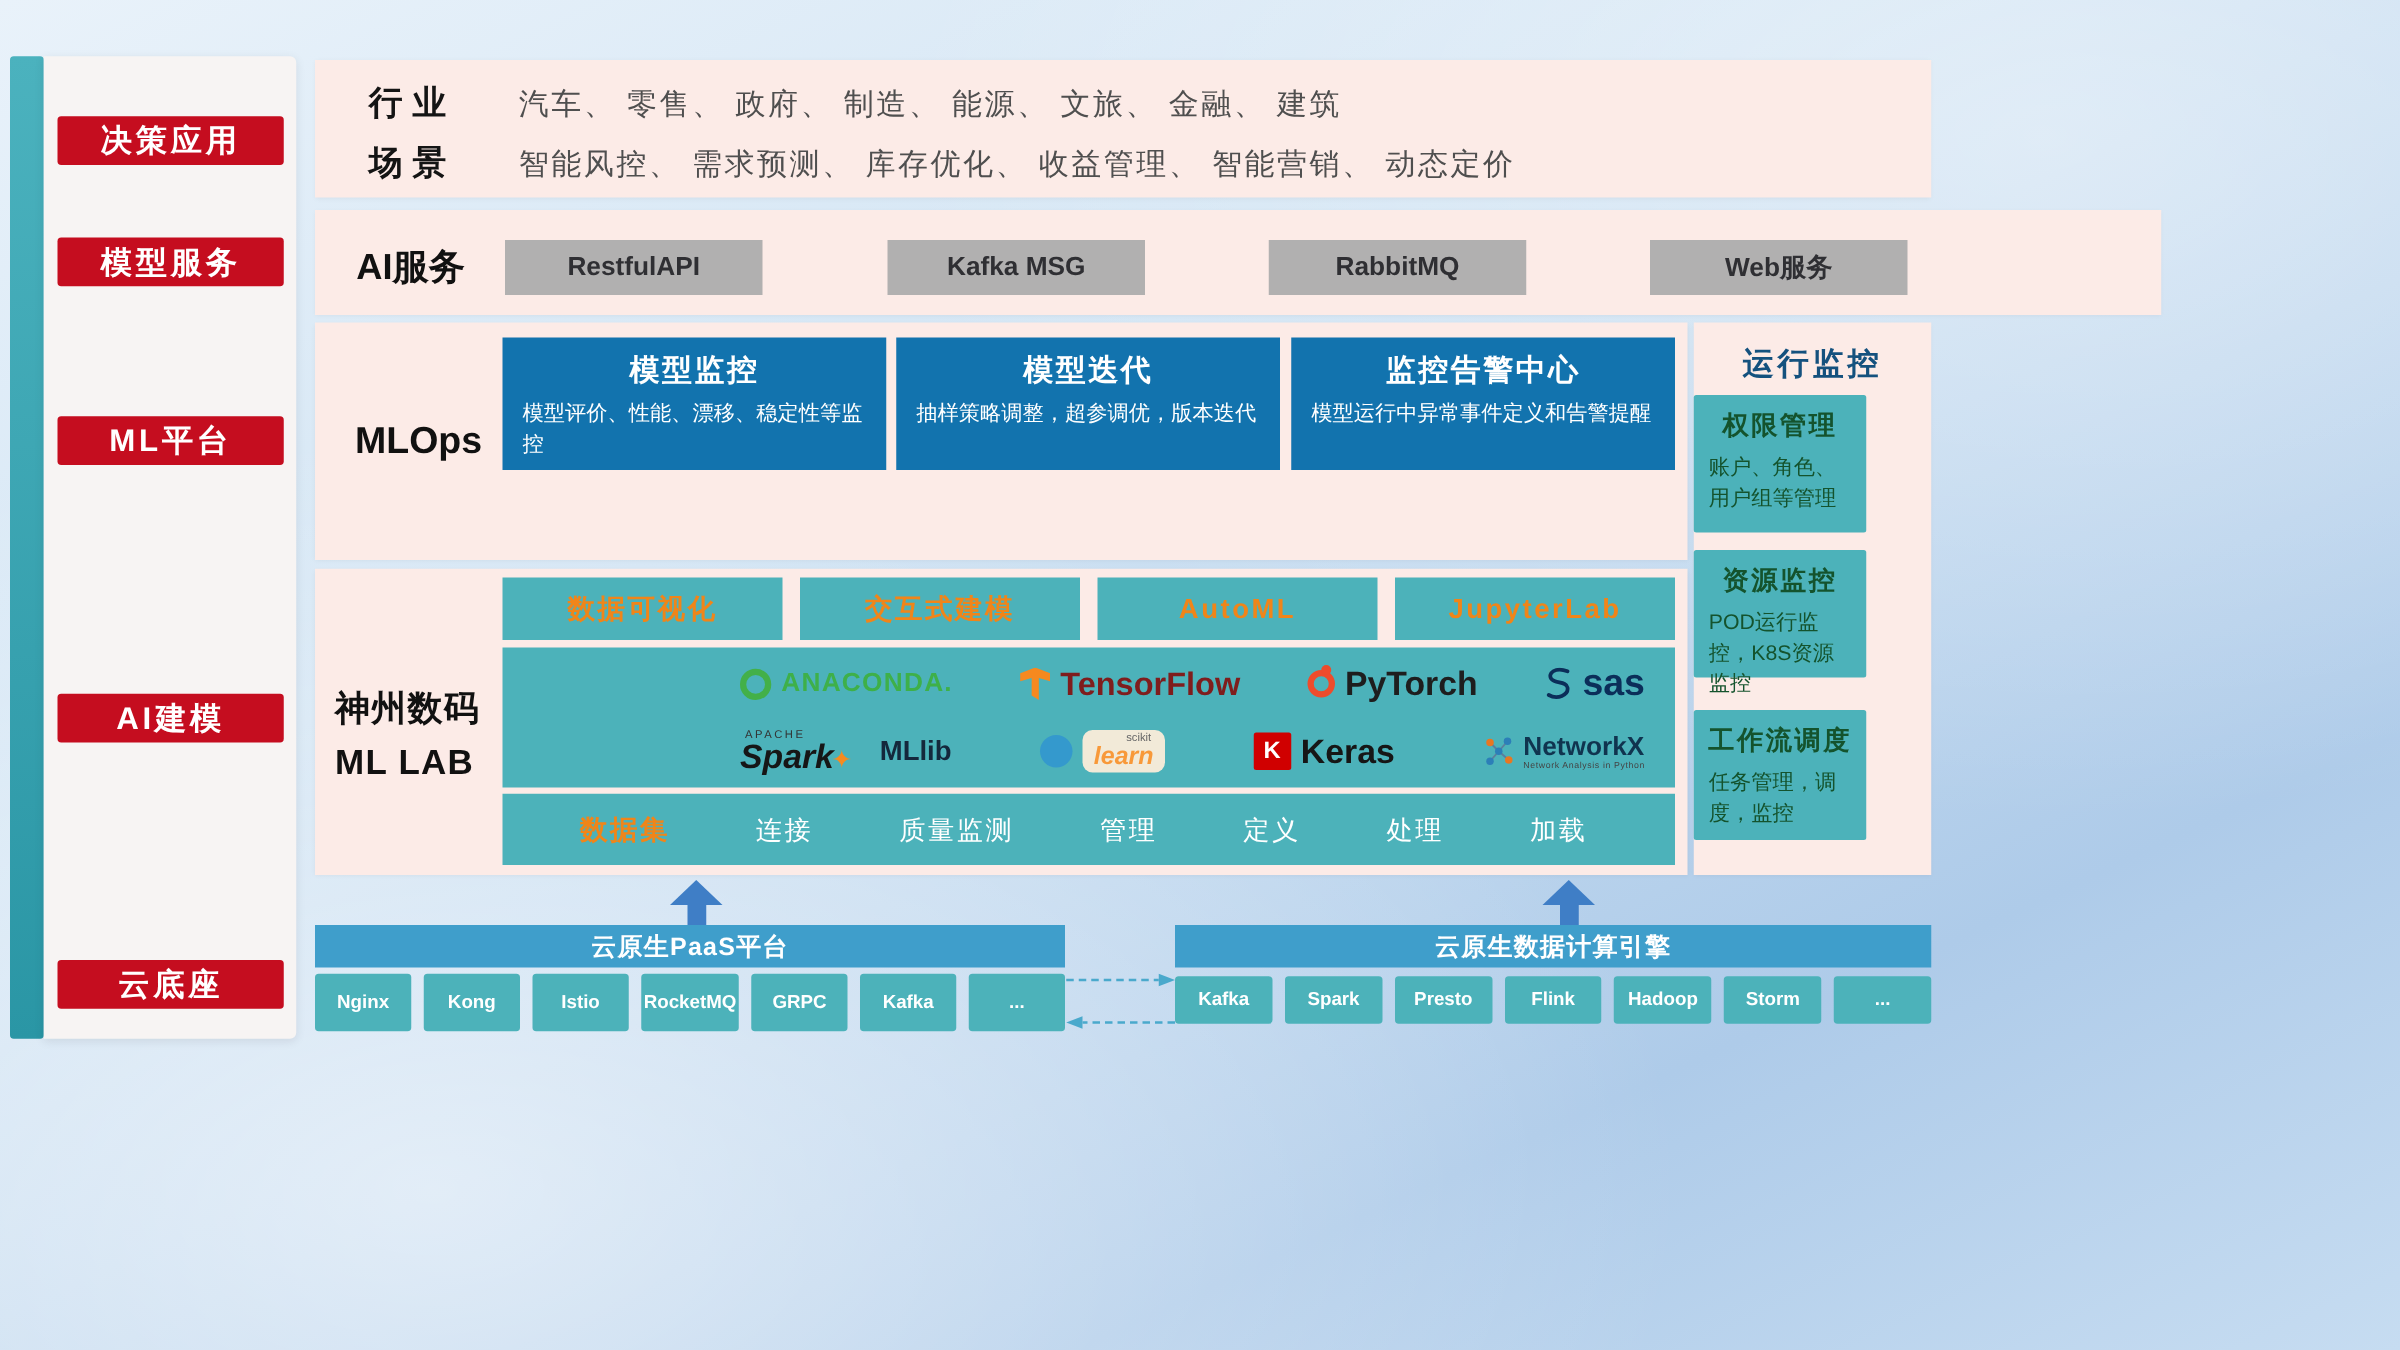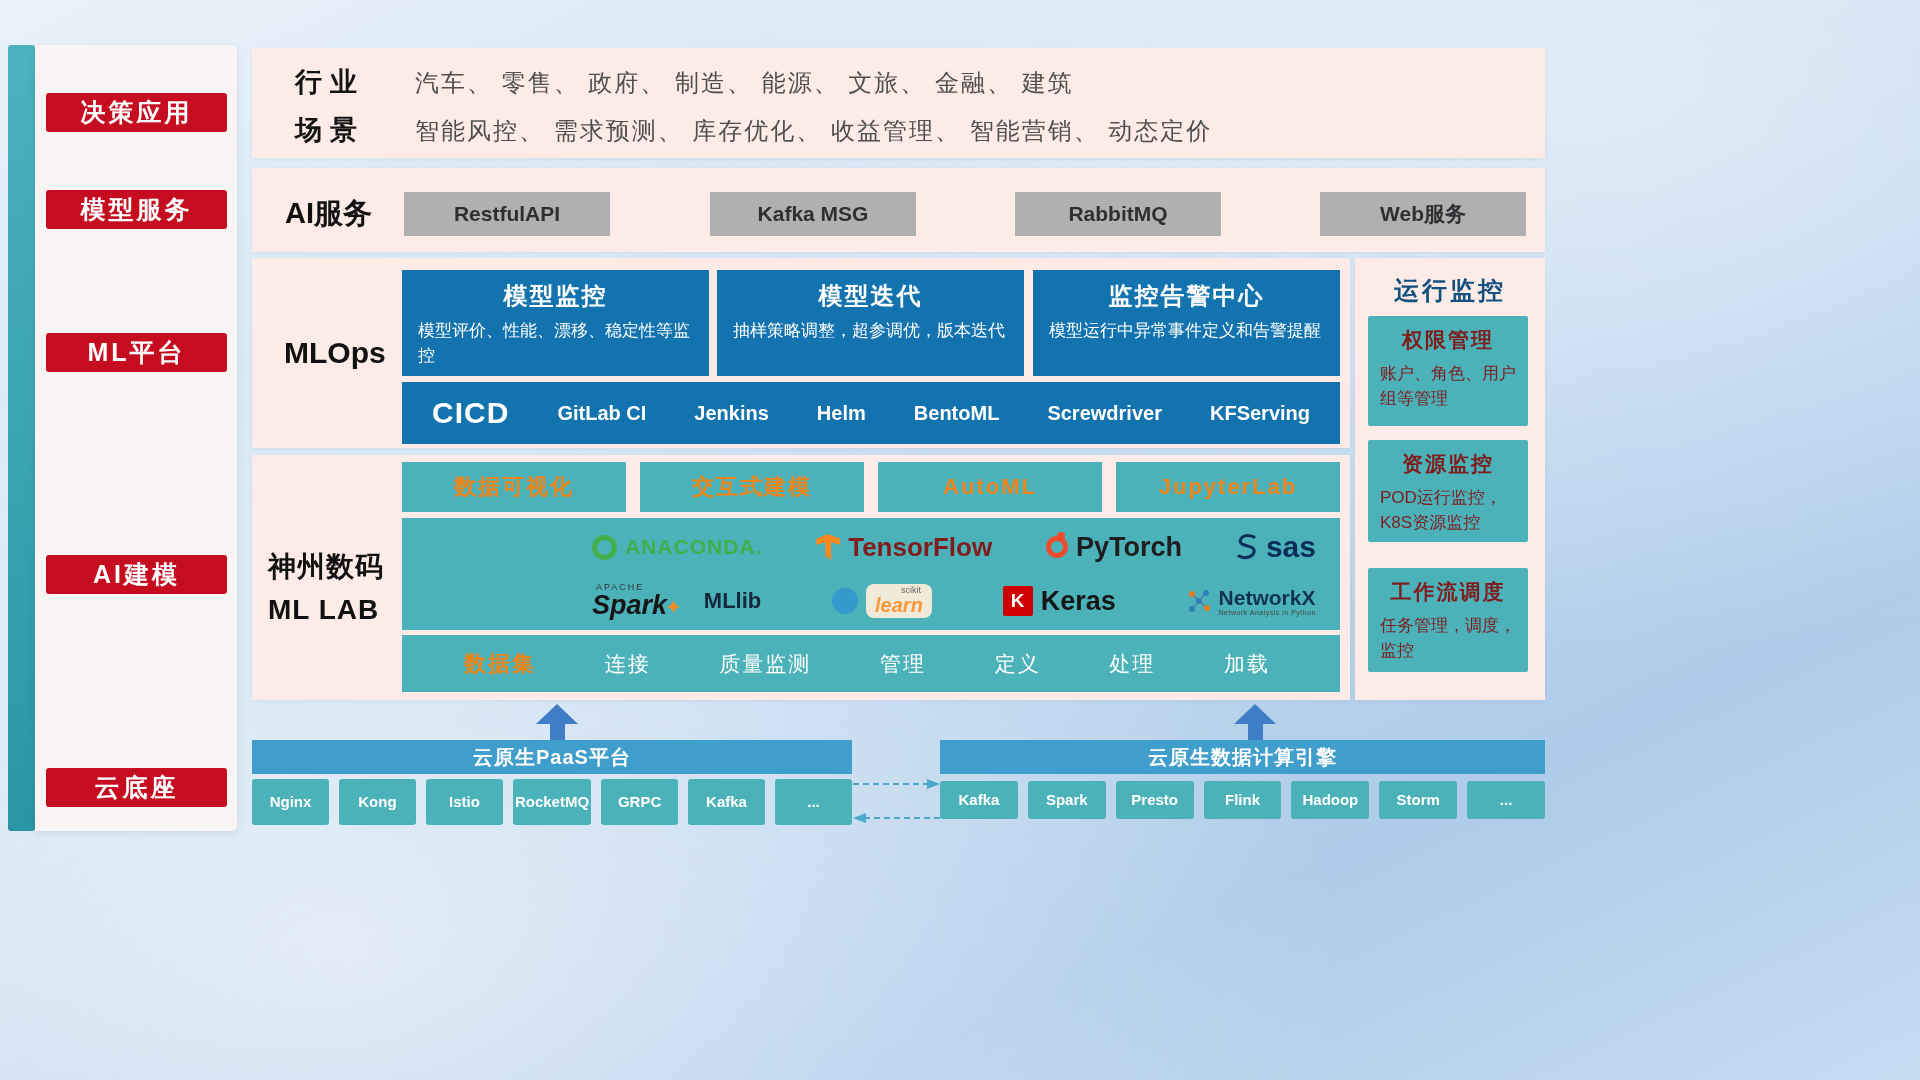--- a/index.html
+++ b/index.html
@@ -35,21 +35,21 @@
   .card-desc  { font-size:17px; line-height:1.45; margin:7px 16px 0; }
 
   .cicd-bar { position:absolute; left:150px; top:124px; width:938px; height:62px; background:#1273ae;
     color:#fff; display:flex; align-items:center; justify-content:space-between; padding:0 30px; }
   .cicd-main { font-size:30px; font-weight:bold; letter-spacing:1px; }
   .cicd-tool { font-size:20px; font-weight:bold; }
 
   .monitor-title { position:absolute; top:16px; width:100%; text-align:center;
     font-size:25px; font-weight:bold; color:#14517e; letter-spacing:3px; }
   .teal { background:#4cb2ba; }
-  .teal-card { position:absolute; left:13px; width:160px; color:#7f1d1d; border-radius:2px; }
+  .teal-card { position:absolute; left:0; width:138px; color:#14532d; border-radius:2px; }
   .teal-card .card-title { font-size:21px; margin-top:10px; letter-spacing:2px; }
   .teal-card .card-desc  { font-size:17px; margin:8px 12px 0; }
 
   .mllab-label { position:absolute; left:16px; top:90px; width:132px; font-size:28px; font-weight:bold;
     color:#111; line-height:1.55; letter-spacing:1px; }
 
   .feature-row { position:absolute; left:150px; top:7px; width:938px; height:50px; display:flex; gap:14px; }
   .feature-btn { flex:1; color:#f08519; font-size:22px; font-weight:bold; letter-spacing:2px;
     display:flex; align-items:center; justify-content:center; }
 
@@ -117,21 +117,21 @@
     <div class="red-btn" style="top:723px">云底座</div>
   </div>
 
   <section class="panel" style="left:252px;top:48px;width:1293px;height:110px">
     <div class="ind-label" style="top:16px">行业</div>
     <div class="ind-text" style="top:19px">汽车、 零售、 政府、 制造、 能源、 文旅、 金融、 建筑</div>
     <div class="ind-label" style="top:64px">场景</div>
     <div class="ind-text" style="top:67px">智能风控、 需求预测、 库存优化、 收益管理、 智能营销、 动态定价</div>
   </section>
 
-  <section class="panel" style="left:252px;top:168px;width:1293px;height:84px">
+  <section class="panel" style="left:252px;top:168px;width:1477px;height:84px">
     <div class="big-label" style="left:33px;top:26px;font-size:29px">AI服务</div>
     <div class="gray-btn" style="left:152px">RestfulAPI</div>
     <div class="gray-btn" style="left:763px">RabbitMQ</div>
     <div class="gray-btn" style="left:458px">Kafka MSG</div>
     <div class="gray-btn" style="left:1068px">Web服务</div>
   </section>
 
   <section class="panel" style="left:252px;top:258px;width:1098px;height:190px">
     <div class="big-label" style="left:32px;top:78px;font-size:30px">MLOps</div>
 
@@ -141,29 +141,20 @@
     </div>
     <div class="blue-card" style="left:465px">
       <div class="card-title">模型迭代</div>
       <div class="card-desc">抽样策略调整，超参调优，版本迭代</div>
     </div>
     <div class="blue-card" style="left:781px">
       <div class="card-title">监控告警中心</div>
       <div class="card-desc">模型运行中异常事件定义和告警提醒</div>
     </div>
 
-    <div class="cicd-bar">
-      <span class="cicd-main">CICD</span>
-      <span class="cicd-tool">GitLab CI</span>
-      <span class="cicd-tool">Jenkins</span>
-      <span class="cicd-tool">Helm</span>
-      <span class="cicd-tool">BentoML</span>
-      <span class="cicd-tool">Screwdriver</span>
-      <span class="cicd-tool">KFServing</span>
-    </div>
   </section>
 
   <section class="panel" style="left:1355px;top:258px;width:190px;height:442px">
     <div class="monitor-title">运行监控</div>
     <div class="teal-card teal" style="top:58px;height:110px">
       <div class="card-title">权限管理</div>
       <div class="card-desc">账户、角色、用户组等管理</div>
     </div>
     <div class="teal-card teal" style="top:182px;height:102px">
       <div class="card-title">资源监控</div>

